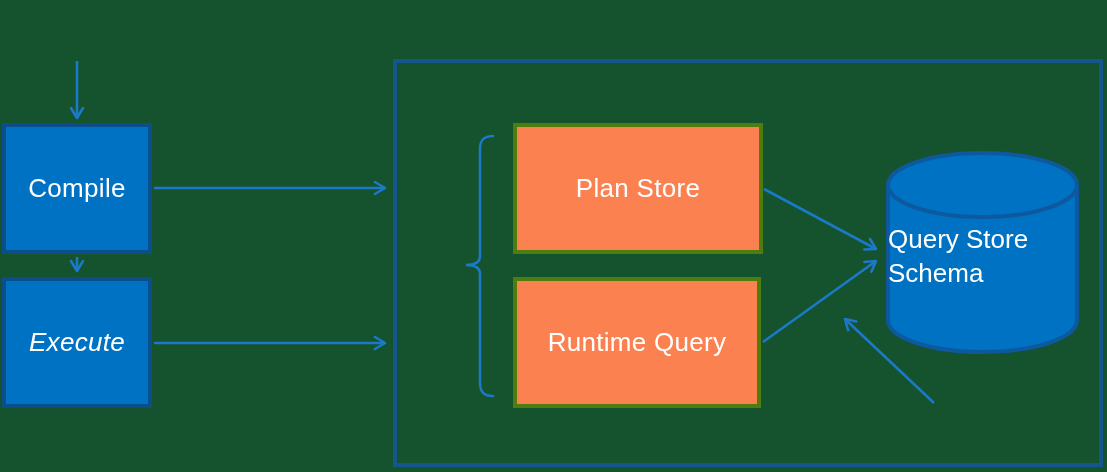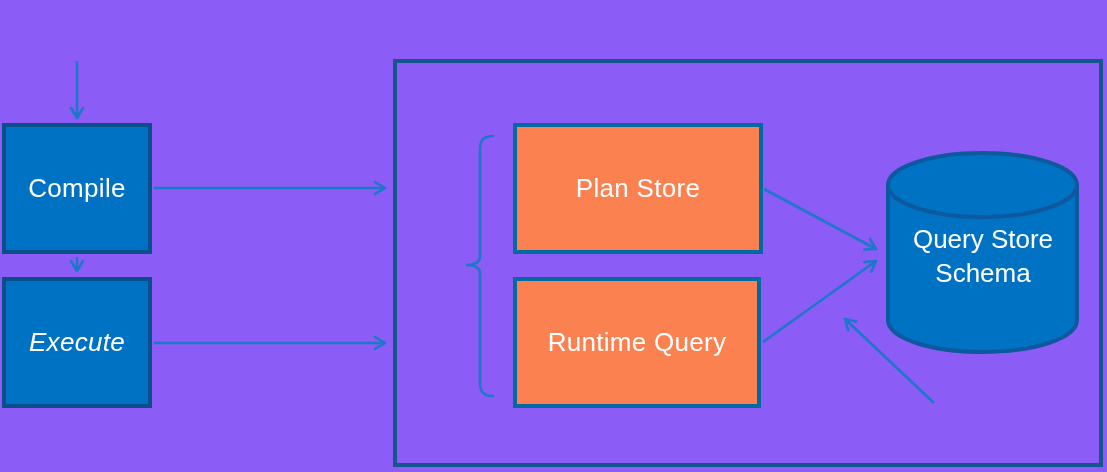--- a/index.html
+++ b/index.html
@@ -1,20 +1,20 @@
 <!DOCTYPE html>
 <html><head>
 <meta charset="utf-8">
 <style>
   html, body { margin: 0; padding: 0; background: #000; }
   .stage {
     position: relative;
     width: 1107px;
     height: 472px;
-    background: #8b5cf6;
+    background: #14532d;
     font-family: "Liberation Sans", sans-serif;
     overflow: hidden;
   }
   .overlay {
     position: absolute;
     left: 0; top: 0;
     width: 1107px; height: 472px;
   }
   .node {
     position: absolute;
@@ -27,42 +27,42 @@
     font-weight: 400;
     letter-spacing: 0.3px;
     text-align: center;
   }
   .node-blue {
     background: #0072C4;
     border: 4px solid #0A4E8C;
   }
   .node-orange {
     background: #FC8150;
-    border: 4px solid #0369a1;
+    border: 4px solid #4d7c0f;
   }
   #compile  { left: 2px;  top: 123px; width: 150px; height: 131px; }
   #execute  { left: 2px;  top: 277px; width: 150px; height: 131px; font-style: italic; }
   #plan-store    { left: 513px; top: 123px; width: 250px; height: 131px; }
   #runtime-stats { left: 513px; top: 277px; width: 248px; height: 131px; }
   .container-box {
     position: absolute;
     box-sizing: border-box;
     left: 393px; top: 59px;
     width: 710px; height: 408px;
     border: 4px solid #16568E;
     background: transparent;
   }
   .cyl-label {
     position: absolute;
     left: 888px; top: 222px;
     width: 190px;
     color: #ffffff;
     font-size: 26px;
     line-height: 34px;
-    text-align: center;
+    text-align: left;
     white-space: pre-line;
   }
 </style>
 </head>
 <body>
 
 <div class="stage">
 
   <div class="container-box"></div>
 

